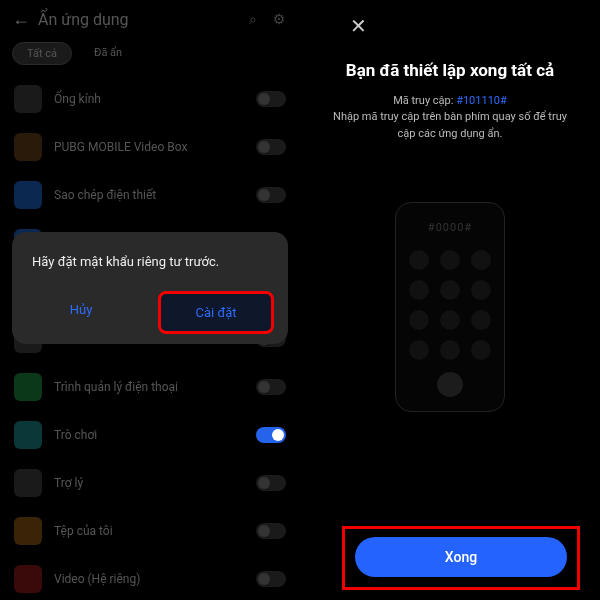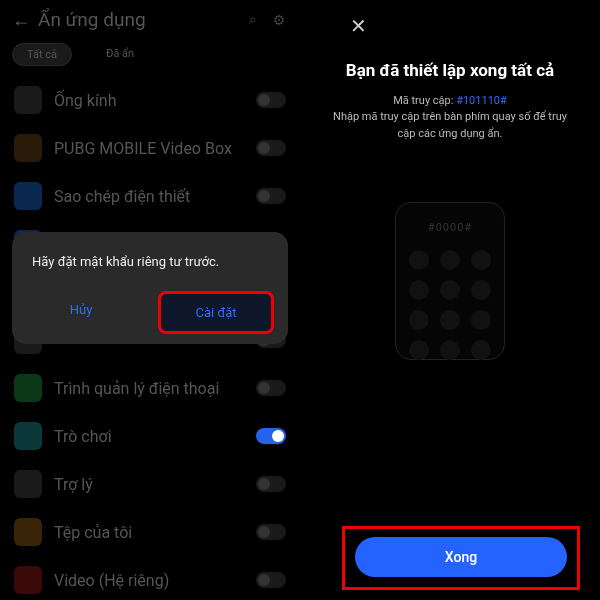--- a/index.html
+++ b/index.html
@@ -4,32 +4,32 @@
 <style>
 *{box-sizing:border-box;margin:0;padding:0;font-family:-apple-system,BlinkMacSystemFont,"Segoe UI",Roboto,sans-serif}
 body{background:#000;color:#fff;width:600px;height:600px;overflow:hidden;display:flex}
 .pane{position:relative;height:600px}
 .left-pane{width:300px;background:#000}
 .right-pane{width:300px;background:#000;display:flex;flex-direction:column;align-items:center}
 
 
 .l-header{display:flex;align-items:center;padding:8px 12px;gap:8px}
 .back-arrow{font-size:18px;color:#666}
-.l-title{font-size:19px;color:#555;flex:1}
+.l-title{font-size:16px;color:#555;flex:1}
 .search-icn,.settings-icn{width:18px;height:18px;color:#444;font-size:14px;display:flex;align-items:center;justify-content:center}
 
 
-.tabs{display:flex;gap:20px;padding:4px 12px 10px}
+.tabs{display:flex;gap:8px;padding:4px 12px 10px}
 .tab{padding:4px 14px;border-radius:12px;font-size:11px;color:#555}
 .tab.active{background:#1a1a1a;border:1px solid #2a2a2a}
 
 
 .app-row{display:flex;align-items:center;padding:10px 14px;gap:12px}
 .app-icn{width:28px;height:28px;border-radius:6px;background:#1a1a1a;display:flex;align-items:center;justify-content:center;font-size:13px;color:#444;flex-shrink:0;overflow:hidden}
-.app-name{flex:1;font-size:16px;color:#555}
+.app-name{flex:1;font-size:12px;color:#555}
 .toggle{width:30px;height:16px;border-radius:8px;background:#1a1a1a;position:relative;flex-shrink:0}
 .toggle::after{content:"";position:absolute;width:12px;height:12px;border-radius:50%;background:#333;top:2px;left:2px}
 .toggle.on{background:#2563eb}
 .toggle.on::after{left:16px;background:#fff}
 
 
 .dim{position:absolute;inset:0;background:rgba(0,0,0,0.72);pointer-events:none}
 .left-pane>*{position:relative;z-index:0}
 .left-pane .dim{z-index:1}
 
@@ -42,21 +42,21 @@
 .dlg-ok{color:#2e6bff;background:#0f172a}
 .annot-red{border:3px solid #f20000}
 
 
 .close-x{position:absolute;top:14px;left:50px;font-size:20px;color:#ccc}
 .r-title{margin-top:60px;font-size:17px;font-weight:700;text-align:center;color:#fff;padding:0 14px}
 .r-sub{margin-top:14px;font-size:11px;color:#bbb;text-align:center}
 .code{color:#2e6bff}
 .r-note{font-size:11px;color:#bbb;text-align:center;padding:2px 24px 0;line-height:1.5}
 
-.phone-ill{margin-top:60px;width:110px;height:158px;border:1px solid #222;border-radius:16px;background:#050505;display:flex;flex-direction:column;align-items:center;padding:18px 12px 14px}
+.phone-ill{margin-top:60px;width:110px;height:210px;border:1px solid #222;border-radius:16px;background:#050505;display:flex;flex-direction:column;align-items:center;padding:18px 12px 14px}
 .phone-code{font-size:11px;color:#333;letter-spacing:1px;margin-bottom:16px}
 .keypad{display:grid;grid-template-columns:repeat(3,1fr);gap:10px;width:100%}
 .key{width:20px;height:20px;border-radius:50%;background:#111;margin:0 auto}
 .big-key{width:26px;height:26px;border-radius:50%;background:#1c1c1c;margin:12px auto 0}
 
 .done-wrap{position:absolute;bottom:10px;left:42px;right:20px;border:3px solid #f20000;padding:8px 10px 10px}
 .done-btn{background:#2563ff;border-radius:22px;text-align:center;padding:12px 0;font-size:14px;font-weight:500;color:#fff}
 
 
 .ic-blue{background:#0a2850}

